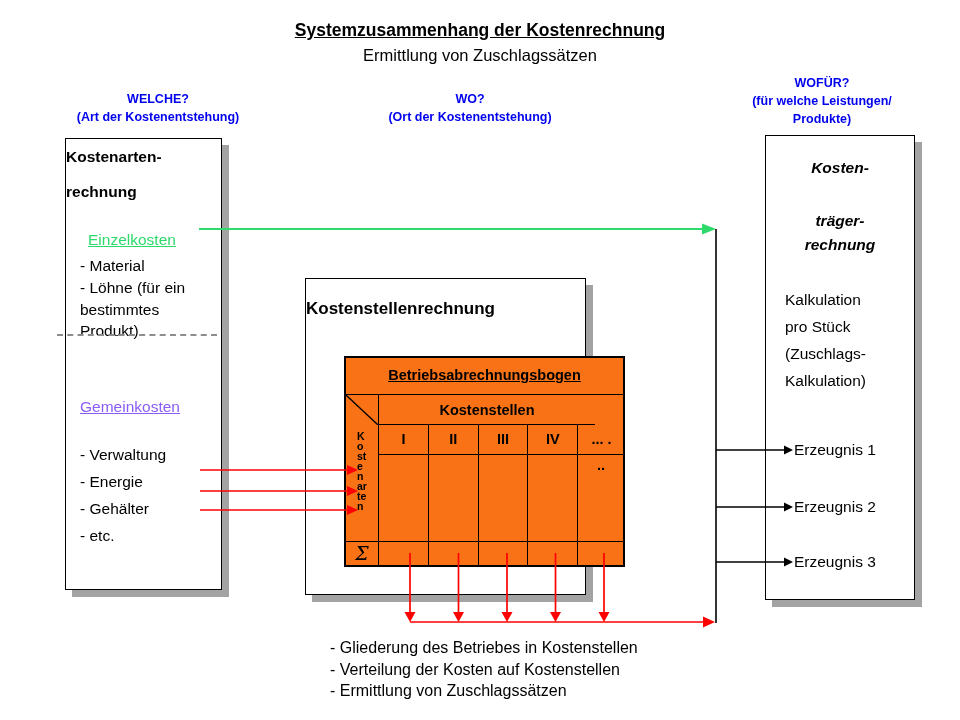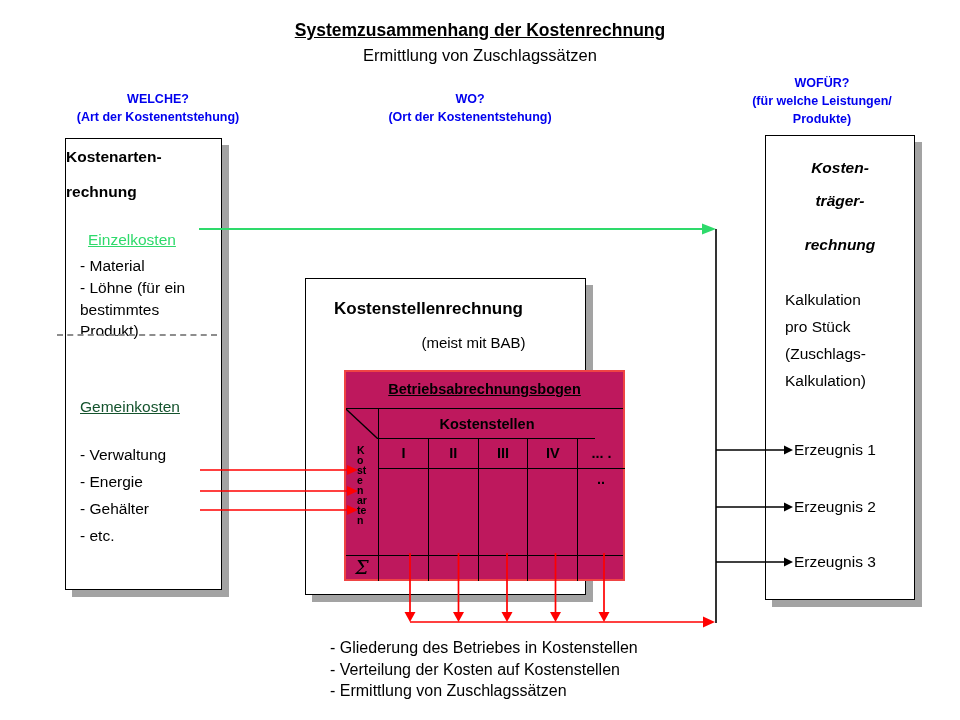--- a/index.html
+++ b/index.html
@@ -16,37 +16,37 @@
 
   
   .qhdr { color:#0000EE; font-weight:bold; font-size:12.5px; line-height:18px; text-align:center; }
   .qhdr-left { left:38px; top:90px; width:240px; }
   .qhdr-mid { left:350px; top:90px; width:240px; }
   .qhdr-right { left:702px; top:74px; width:240px; }
 
   
   .box { background:#ffffff; border:1.8px solid #000; box-shadow:7px 7px 0 #a3a3a3; }
   .left-box  { left:65px;  top:138px; width:157px; height:452px; }
-  .mid-box   { left:305px; top:278px; width:281px; height:317px;padding-left:28px; }
+  .mid-box   { left:305px; top:278px; width:281px; height:317px; }
   .right-box { left:765px; top:135px; width:150px; height:465px; }
 
   .box-title { width:100%; text-align:left; font-weight:bold; font-size:15.5px; }
   .body-text { font-size:15.5px; }
 
   .green-head { color:#2EDA6B; text-decoration:underline; font-size:15.5px; }
-  .red-head   { color:#14532d; text-decoration:underline; font-size:15.5px; }
+  .red-head   { color:#8b5cf6; text-decoration:underline; font-size:15.5px; }
 
   .dashed-line { left:57px; top:334px; width:160px; border-top:2px dashed #8d8d8d; height:0; }
 
   
   .mid-title { top:20px; font-size:17px; }
   .mid-sub { top:55px; width:100%; text-align:center; font-size:15px; }
 
   
-  .bab { left:38px; top:91px; width:281px; height:211px; border:2px solid #ef4444; background:#be185d; }
+  .bab { left:38px; top:77px; width:281px; height:211px; border:2px solid #000000; background:#f97316; }
   .bab .cell { position:absolute; }
   .bab-title { left:0; top:0; width:100%; height:37px; line-height:34px; text-align:center;
                font-weight:bold; font-size:14.5px; text-decoration:underline; border-bottom:1.6px solid #000; }
   .kst-cell { left:32px; top:37px; width:217px; height:30px; line-height:30px; text-align:center;
               font-weight:bold; font-size:14.5px; border-bottom:1.6px solid #000; border-left:1.6px solid #000; }
   .colhead { top:67px; height:30px; line-height:29px; text-align:center; font-weight:bold;
              font-size:14.5px; border-bottom:1.6px solid #000; border-left:1.6px solid #000; }
   .datacol { top:97px; height:86px; border-left:1.6px solid #000; }
   .sumrow-line { left:0; top:183px; width:100%; border-top:1.6px solid #000; height:0; }
   .sumcol { top:183px; height:26px; border-left:1.6px solid #000; }
@@ -101,21 +101,20 @@
     <div class="abs body-text" style="left:14px; top:307px;">- Verwaltung</div>
     <div class="abs body-text" style="left:14px; top:334px;">- Energie</div>
     <div class="abs body-text" style="left:14px; top:361px;">- Gehälter</div>
     <div class="abs body-text" style="left:14px; top:388px;">- etc.</div>
   </div>
 
   <div class="abs dashed-line"></div>
 
   <div class="abs box mid-box">
     <div class="abs box-title mid-title">Kostenstellenrechnung</div>
-    <div class="abs mid-sub">(meist mit BAB)</div>
 
     <div class="abs bab">
       <div class="cell bab-title">Betriebsabrechnungsbogen</div>
       <div class="cell kst-cell">Kostenstellen</div>
 
       <div class="cell colhead" style="left:32px;    width:49.8px;">I</div>
       <div class="cell colhead" style="left:81.8px;  width:49.8px;">II</div>
       <div class="cell colhead" style="left:131.6px; width:49.8px;">III</div>
       <div class="cell colhead" style="left:181.4px; width:49.8px;">IV</div>
       <div class="cell colhead" style="left:231.2px; width:47.8px;">... .</div>
@@ -140,21 +139,21 @@
       </div>
 
       <svg class="cell" style="left:0; top:37px; width:32px; height:30px;" viewBox="0 0 32 30">
         <line x1="0" y1="0" x2="32" y2="30" stroke="#000" stroke-width="1.3"></line>
       </svg>
     </div>
   </div>
 
   <div class="abs box right-box">
     <div class="abs rb-title" style="top:23px;">Kosten-</div>
-    <div class="abs rb-title" style="top:56px;">träger-</div>
+    <div class="abs rb-title" style="top:76px;">träger-</div>
     <div class="abs rb-title" style="top:100px;">rechnung</div>
 
     <div class="abs rb-sub" style="top:155px;">Kalkulation</div>
     <div class="abs rb-sub" style="top:182px;">pro Stück</div>
     <div class="abs rb-sub" style="top:209px;">(Zuschlags-</div>
     <div class="abs rb-sub" style="top:236px;">Kalkulation)</div>
 
     <div class="abs product" style="top:305px;">Erzeugnis 1</div>
     <div class="abs product" style="top:362px;">Erzeugnis 2</div>
     <div class="abs product" style="top:417px;">Erzeugnis 3</div>

